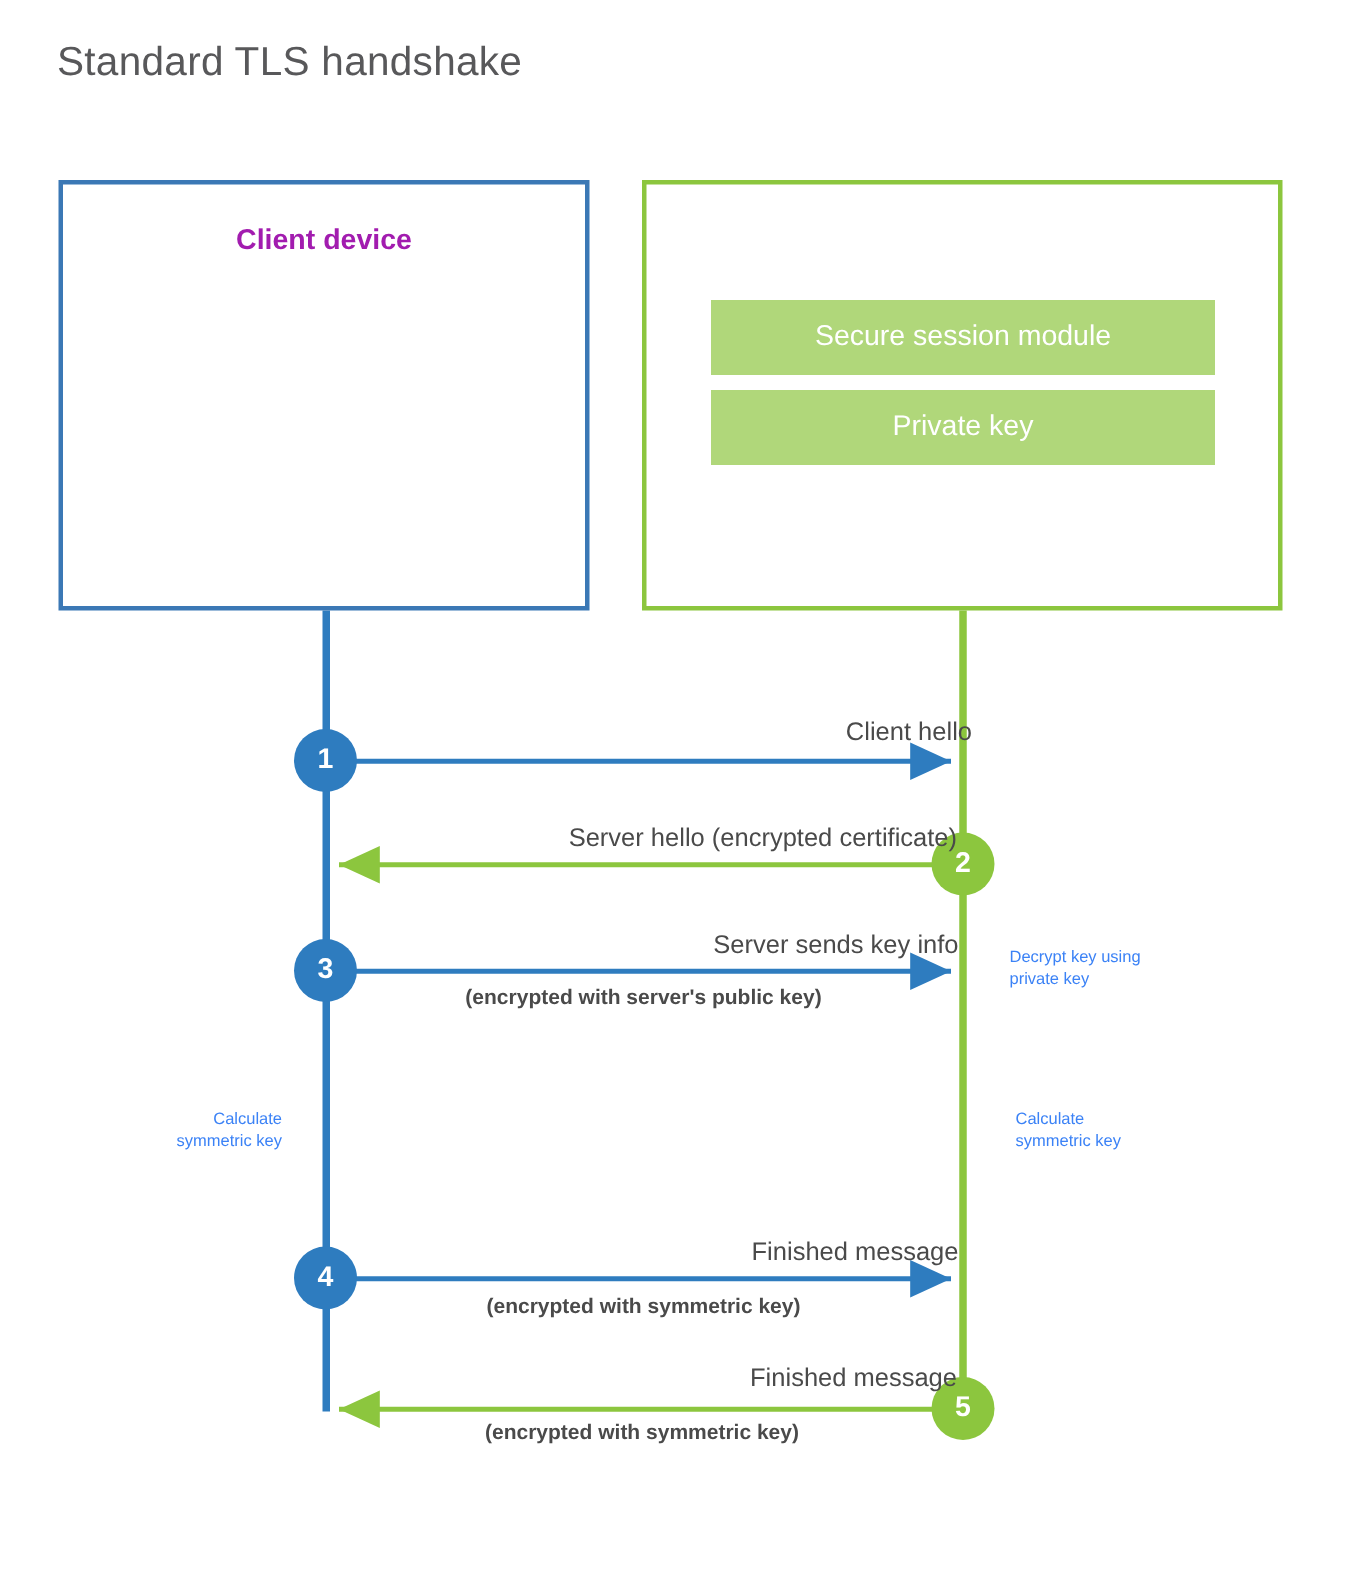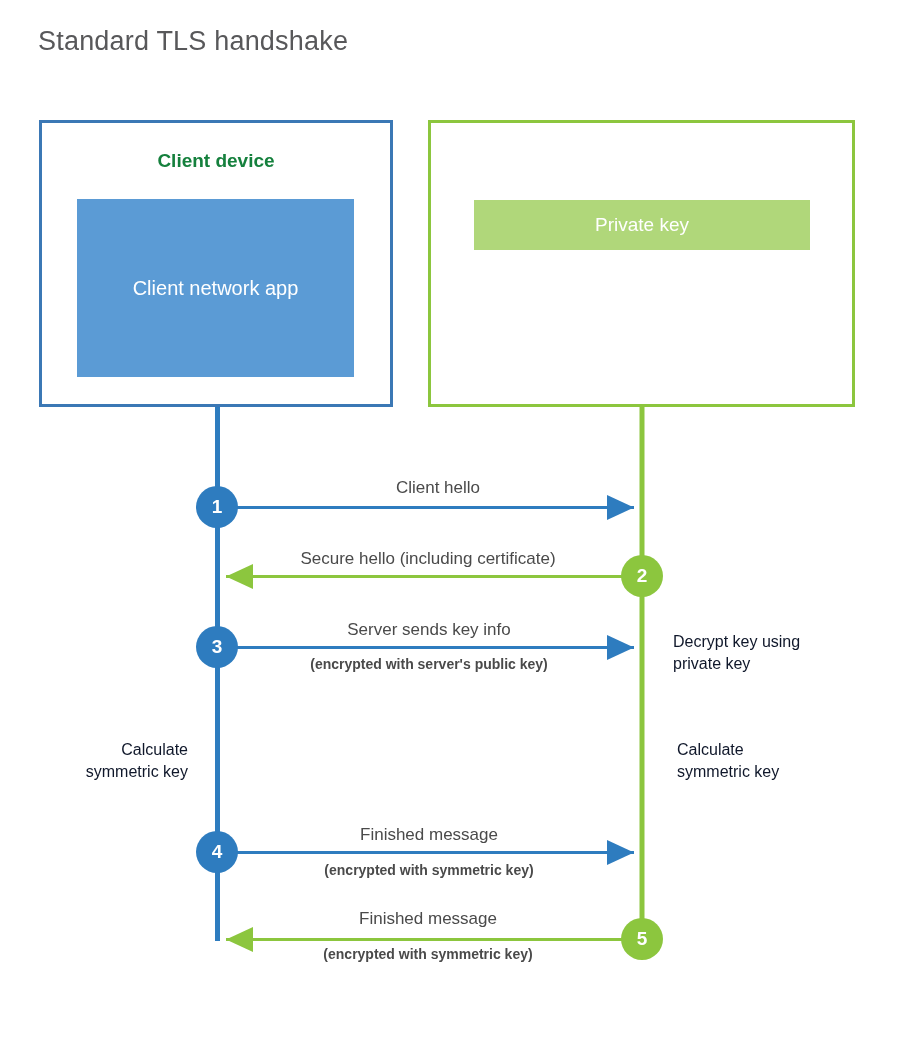--- a/index.html
+++ b/index.html
@@ -63,21 +63,21 @@
     border: 3px solid #8cc63e;
   }
   .party-title {
     position: absolute;
     left: 0;
     right: 0;
     top: 27px;
     text-align: center;
     font-size: 19px;
     font-weight: bold;
-    color: #15803d;
+    color: #a21caf;
   }
 
   
   .client-app-block {
     position: absolute;
     left: 35px;
     top: 76px;
     width: 277px;
     height: 178px;
     background: #5b9bd5;
@@ -127,41 +127,41 @@
     font-size: 19px;
     font-weight: 600;
     box-sizing: border-box;
   }
   .step-circle.blue  { background: #2e7cbf; }
   .step-circle.green { background: #8cc63e; }
 
   
   .arrow-label {
     position: absolute;
-    text-align: center;
+    text-align: right;
     font-size: 17px;
     font-weight: 400;
     color: #4a4a4a;
     white-space: nowrap;
   }
   .arrow-sublabel {
     position: absolute;
     text-align: center;
     font-size: 14px;
     font-weight: 700;
     color: #4a4a4a;
     white-space: nowrap;
   }
 
   
   .side-note {
     position: absolute;
-    font-size: 16px;
+    font-size: 11px;
     line-height: 1.35;
-    color: #0f172a;
+    color: #3b82f6;
   }
   .side-note.left  { text-align: right; }
   .side-note.right { text-align: left; }
 </style>
 </head>
 <body>
 
 <div id="diagram-root">
 
   <div class="page-title">Standard TLS handshake</div>
@@ -186,36 +186,34 @@
 
     <line x1="220" y1="647.5" x2="634" y2="647.5" stroke="#2e7cbf" stroke-width="3.2" marker-end="url(#arrow-blue-right)"></line>
 
     <line x1="220" y1="852.5" x2="634" y2="852.5" stroke="#2e7cbf" stroke-width="3.2" marker-end="url(#arrow-blue-right)"></line>
 
     <line x1="640" y1="939.5" x2="226" y2="939.5" stroke="#8cc63e" stroke-width="3.2" marker-end="url(#arrow-green-left)"></line>
   </svg>
 
   <div class="party-box client">
     <div class="party-title">Client device</div>
-    <div class="client-app-block">
-      <div class="client-app-label">Client network app</div>
-    </div>
   </div>
 
   <div class="party-box server">
     <div class="server-bars">
+      <div class="server-bar">Secure session module</div>
       <div class="server-bar">Private key</div>
     </div>
   </div>
 
   <div class="step-circle blue" style="left:196px; top:486px;">1</div>
   <div class="arrow-label" style="left:228px; top:478px; width:420px;">Client hello</div>
 
   <div class="step-circle green" style="left:621px; top:555px;">2</div>
-  <div class="arrow-label" style="left:218px; top:549px; width:420px;">Secure hello (including certificate)</div>
+  <div class="arrow-label" style="left:218px; top:549px; width:420px;">Server hello (encrypted certificate)</div>
 
   <div class="step-circle blue" style="left:196px; top:626px;">3</div>
   <div class="arrow-label" style="left:219px; top:620px; width:420px;">Server sends key info</div>
   <div class="arrow-sublabel" style="left:219px; top:656px; width:420px;">(encrypted with server's public key)</div>
 
   <div class="side-note right" style="left:673px; top:631px; width:180px;">
     <div>Decrypt key using</div>
     <div>private key</div>
   </div>
 

